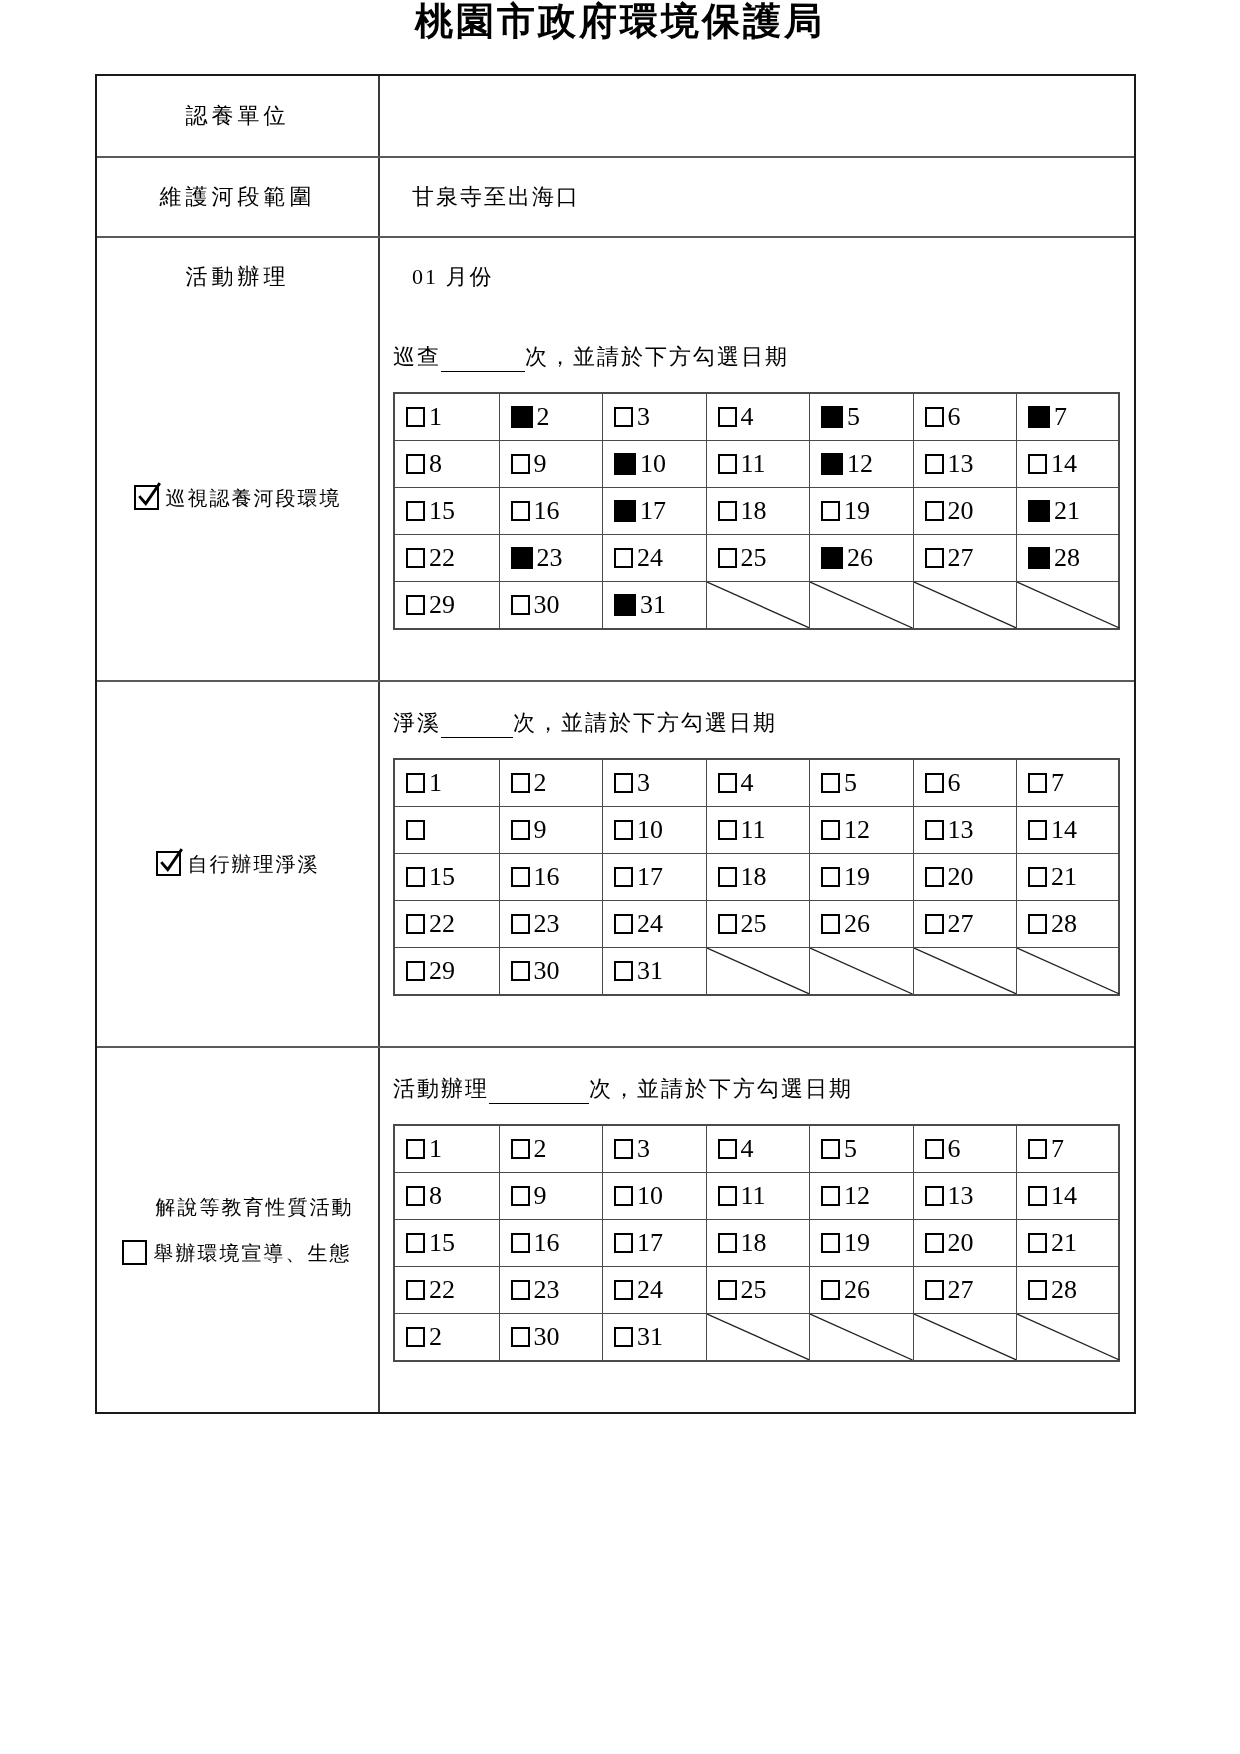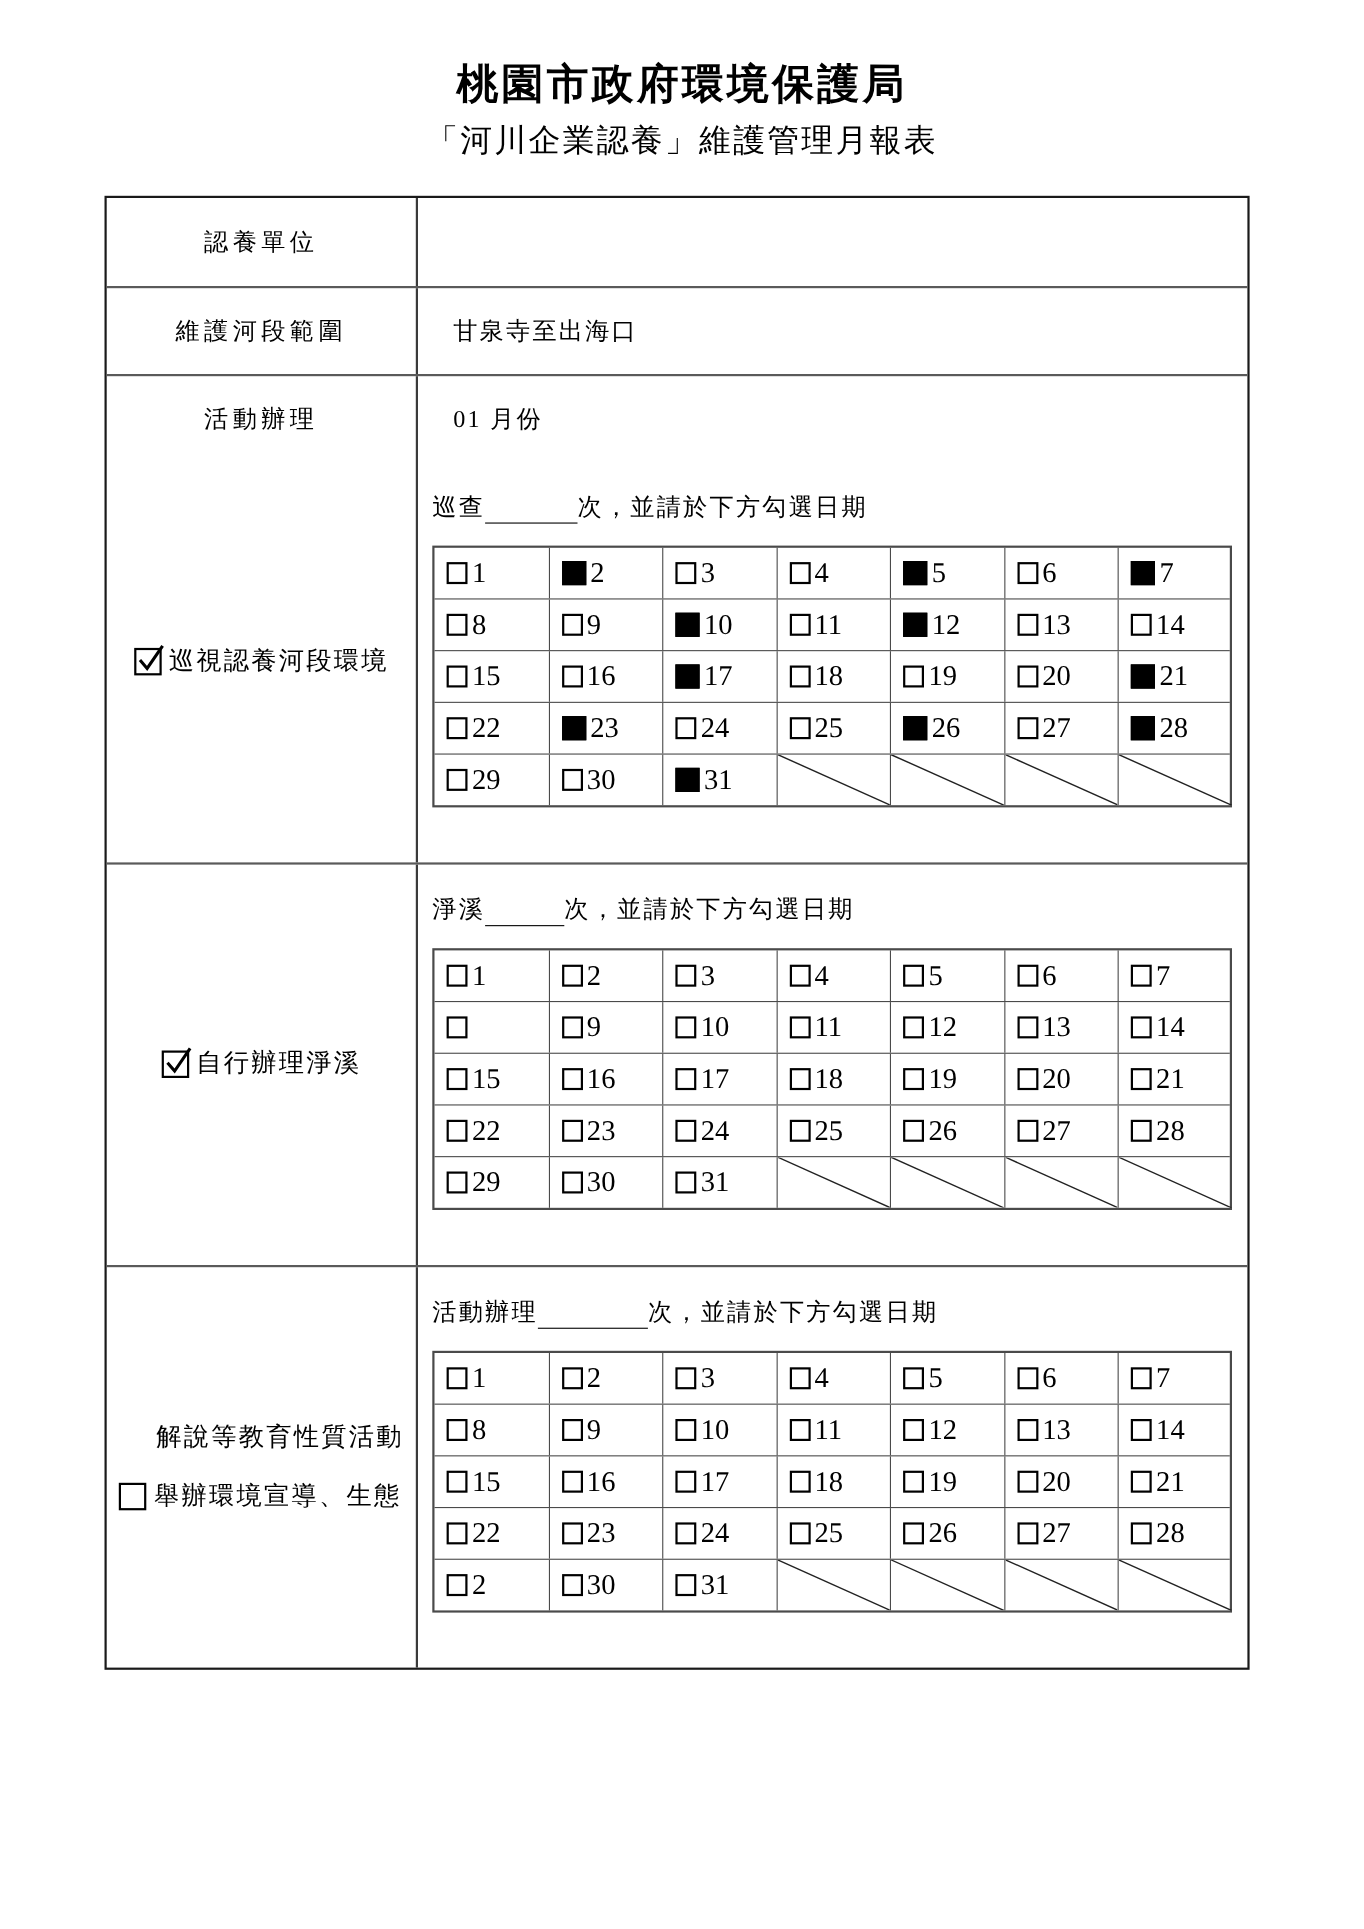--- a/index.html
+++ b/index.html
@@ -6,21 +6,20 @@
   .page{
     position:relative;
     width:1240px;height:1754px;
     background:#ffffff;
     margin:0 auto;
     font-family:"Liberation Serif","DejaVu Serif",serif;
     color:#000;
     overflow:hidden;
   }
   .doc-title{
-    padding-top:56px;
     text-align:center;
     font-size:38px;
     font-weight:bold;
     letter-spacing:3px;
     line-height:1.15;
   }
   .doc-subtitle{
     text-align:center;
     font-size:29px;
     letter-spacing:2px;
@@ -48,21 +47,21 @@
   }
   .info-row{height:80px;}
   .cell-value{
     flex:1;
     display:flex;
     align-items:center;
     padding-left:32px;
     font-size:22px;
     letter-spacing:2px;
   }
-  .section-label{font-size:23px;letter-spacing:2px;line-height:2.3;}
+  .section-label{font-size:20px;letter-spacing:2px;line-height:2.3;}
   .label-lines{display:inline-block;text-align:left;}
   .label-line{white-space:nowrap;display:flex;align-items:center;}
   .label-line.cont{padding-left:34px;display:block;}
   .cell-content{
     flex:1;
     padding:20px 12px 50px 13px;
     box-sizing:border-box;
     font-family:Liberation Serif, serif;
   }
   .cal-header{
@@ -116,21 +115,20 @@
     margin-right:7px;
     flex:0 0 auto;
   }
   .cbx-lg svg{position:absolute;left:0px;top:-6px;width:26px;height:28px;overflow:visible;}
 </style>
 </head>
 <body>
 
 <div class="page">
   <div class="doc-title">桃園市政府環境保護局</div>
-  <div class="doc-subtitle">「河川企業認養」維護管理月報表</div>
 
   <div class="main-table">
     <div id="info-rows">
   <div class="row info-row">
     <div class="cell-label">認養單位</div>
   </div>
 
   <div class="row info-row">
     <div class="cell-label">維護河段範圍</div>
     <div class="cell-value">甘泉寺至出海口</div>

